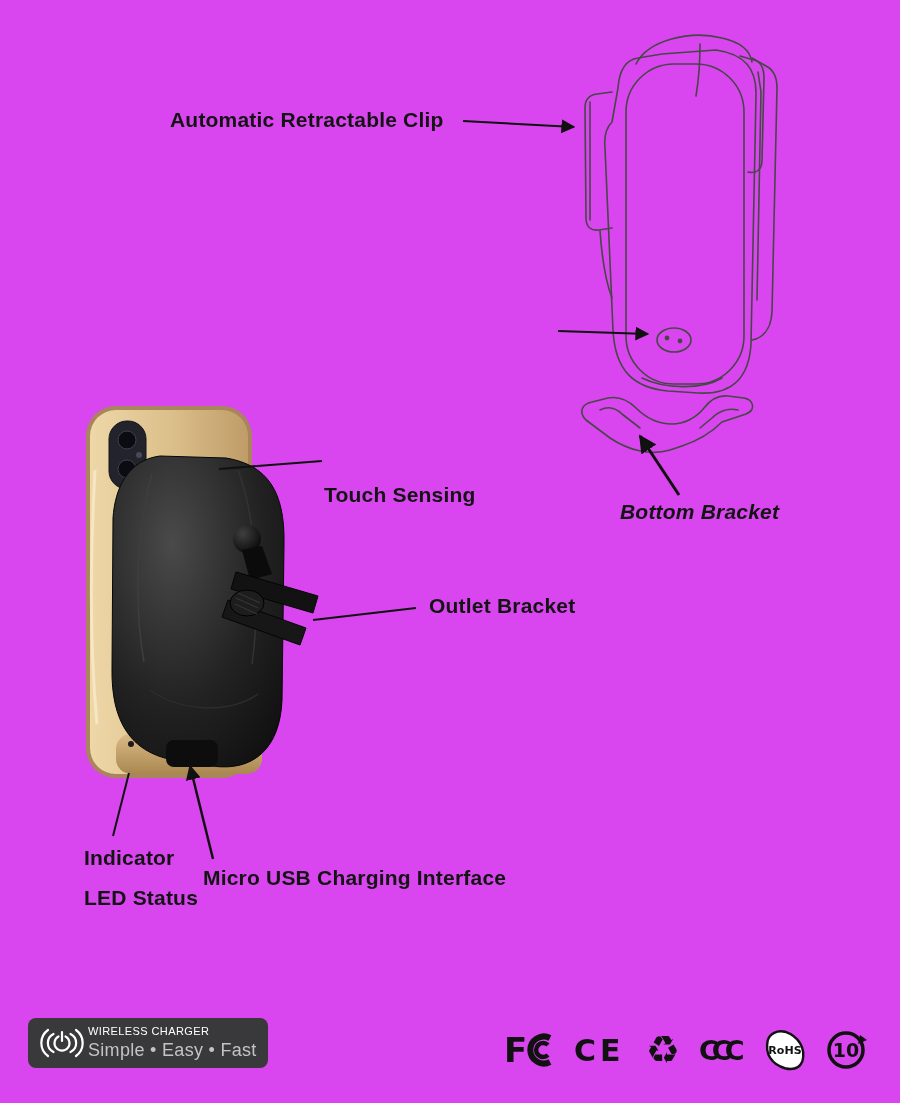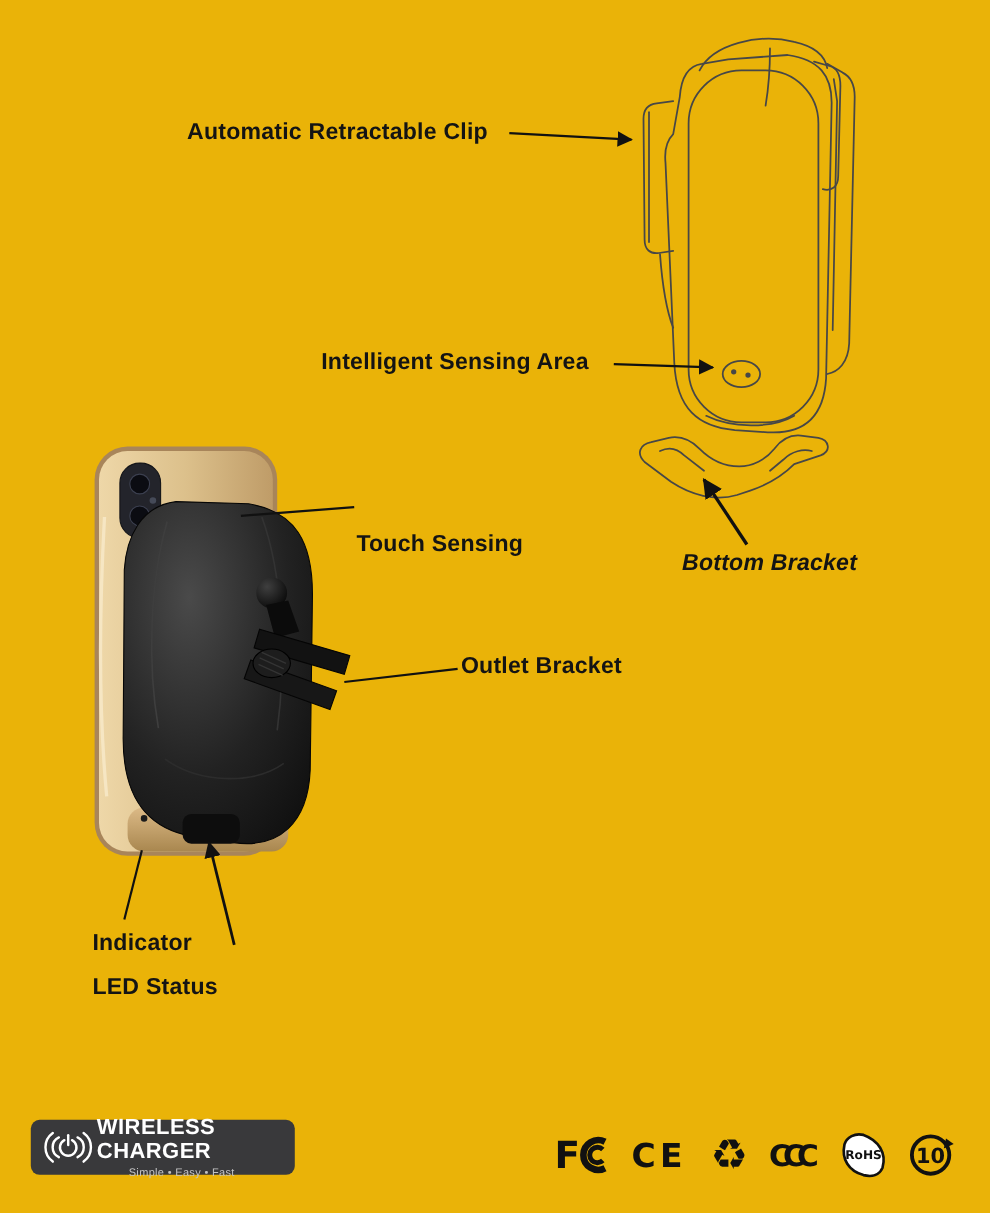--- a/index.html
+++ b/index.html
@@ -1,36 +1,36 @@
 <!DOCTYPE html>
 <html><head>
 <meta charset="utf-8">
 <title>Wireless Charger Product Diagram</title>
 <style>
   html,body{margin:0;padding:0;background:#fff;}
   .canvas{
-    position:relative;width:900px;height:1103px;background:#eab308;
+    position:relative;width:900px;height:1103px;background:#d946ef;
     font-family:"Liberation Sans",sans-serif;overflow:hidden;
   }
   .art{position:absolute;left:0;top:0;}
   .label{
     position:absolute;font-weight:700;font-size:21px;color:#141414;
     white-space:nowrap;letter-spacing:.2px;
   }
   .led-label div{line-height:40px;}
   
   .badge{
     position:absolute;left:28px;top:1018px;width:240px;height:50px;
     background:#39393b;border-radius:8px;display:flex;align-items:center;
     padding-left:8px;box-sizing:border-box;
   }
   .badge .icon-wrap{width:52px;height:40px;flex:0 0 auto;display:flex;align-items:center;justify-content:center;}
   .badge .txt{display:flex;flex-direction:column;justify-content:center;}
-  .badge .title{color:#ffffff;font-weight:700;font-size:20px;letter-spacing:.4px;line-height:1.1;}
-  .badge .subtitle{color:#c3c3c3;font-size:10px;margin-top:3px;letter-spacing:.3px;margin-left:29px;}
+  .badge .title{color:#ffffff;font-weight:400;font-size:11px;letter-spacing:.4px;line-height:1.1;}
+  .badge .subtitle{color:#c3c3c3;font-size:18px;margin-top:3px;letter-spacing:.3px;}
   
   .certs{
     position:absolute;left:502px;top:1026px;height:48px;
     display:flex;align-items:center;gap:13px;
   }
   .cert{display:flex;align-items:center;justify-content:center;}
   .cert svg text{font-family:"DejaVu Sans","Liberation Sans",sans-serif;fill:#111;}
 </style>
 </head>
 <body>
@@ -120,28 +120,28 @@
       <line x1="558" y1="331" x2="648" y2="334" marker-end="url(#ah)"></line>
       <line x1="322" y1="461" x2="219" y2="469"></line>
       <line x1="679" y1="495" x2="640" y2="436" stroke-width="3" marker-end="url(#ahBig)"></line>
       <line x1="416" y1="608" x2="313" y2="620"></line>
       <line x1="113" y1="836" x2="129" y2="773"></line>
       <line x1="213" y1="859" x2="190" y2="766" stroke-width="2.5" marker-end="url(#ahBig)"></line>
     </g>
   </svg>
 
   <div class="label" style="left:170px;top:108px;">Automatic Retractable Clip</div>
-  <div class="label" style="left:292px;top:317px;">Intelligent Sensing Area</div>
   <div class="label" style="left:324px;top:447px;margin-top:36px;">Touch Sensing</div>
   <div class="label" style="left:620px;top:500px;font-style:italic;">Bottom Bracket</div>
-  <div class="label" style="left:419px;top:594px;text-align:center;">Outlet Bracket</div>
+  <div class="label" style="left:429px;top:594px;text-align:center;">Outlet Bracket</div>
   <div class="label led-label" style="left:84px;top:838px;">
     <div>Indicator</div>
     <div>LED Status</div>
   </div>
+  <div class="label" style="left:203px;top:866px;">Micro USB Charging Interface</div>
 
   <div class="badge">
     <div class="icon-wrap">
       <svg width="46" height="38" viewBox="0 0 46 38" fill="none" stroke="#ffffff" stroke-width="2.2" stroke-linecap="round">
         <path d="M9,6 A16,16 0 0 0 9,32"></path>
         <path d="M14.5,10 A10,10 0 0 0 14.5,28"></path>
         <path d="M19.5,12.5 A7.5,7.5 0 1 0 26.5,12.5"></path>
         <line x1="23" y1="8" x2="23" y2="17"></line>
         <path d="M37,6 A16,16 0 0 1 37,32"></path>
         <path d="M31.5,10 A10,10 0 0 1 31.5,28"></path>

